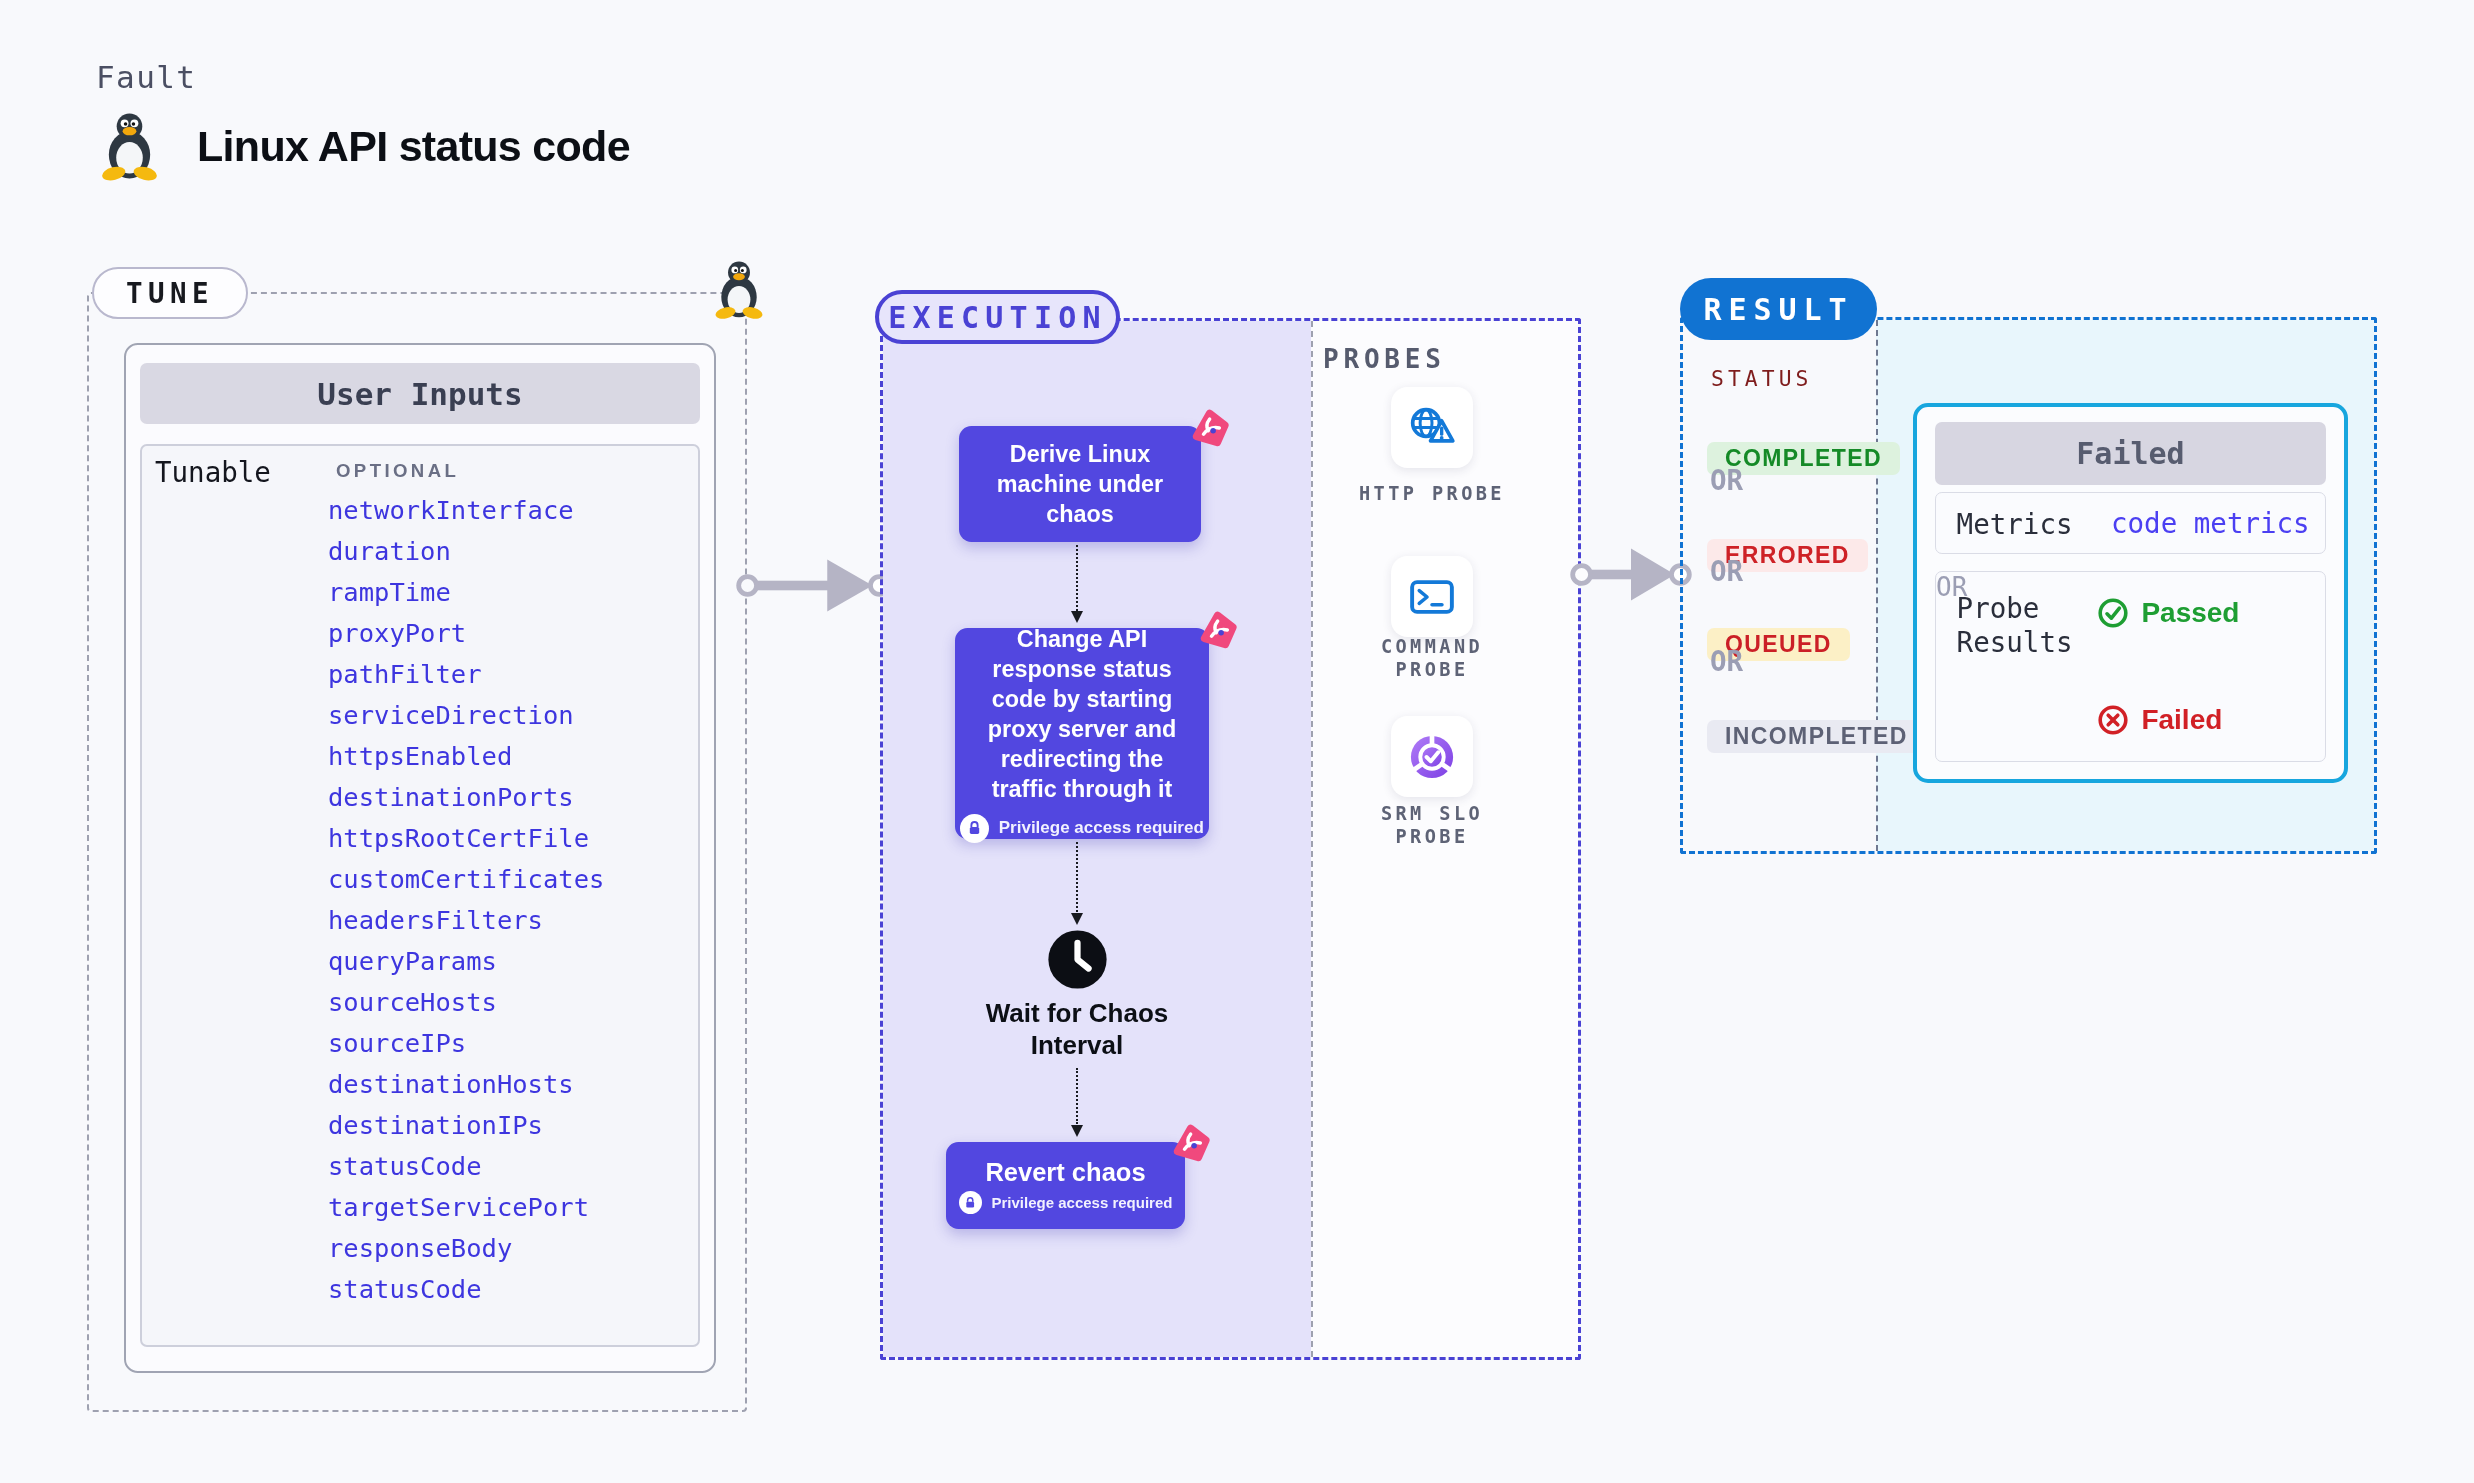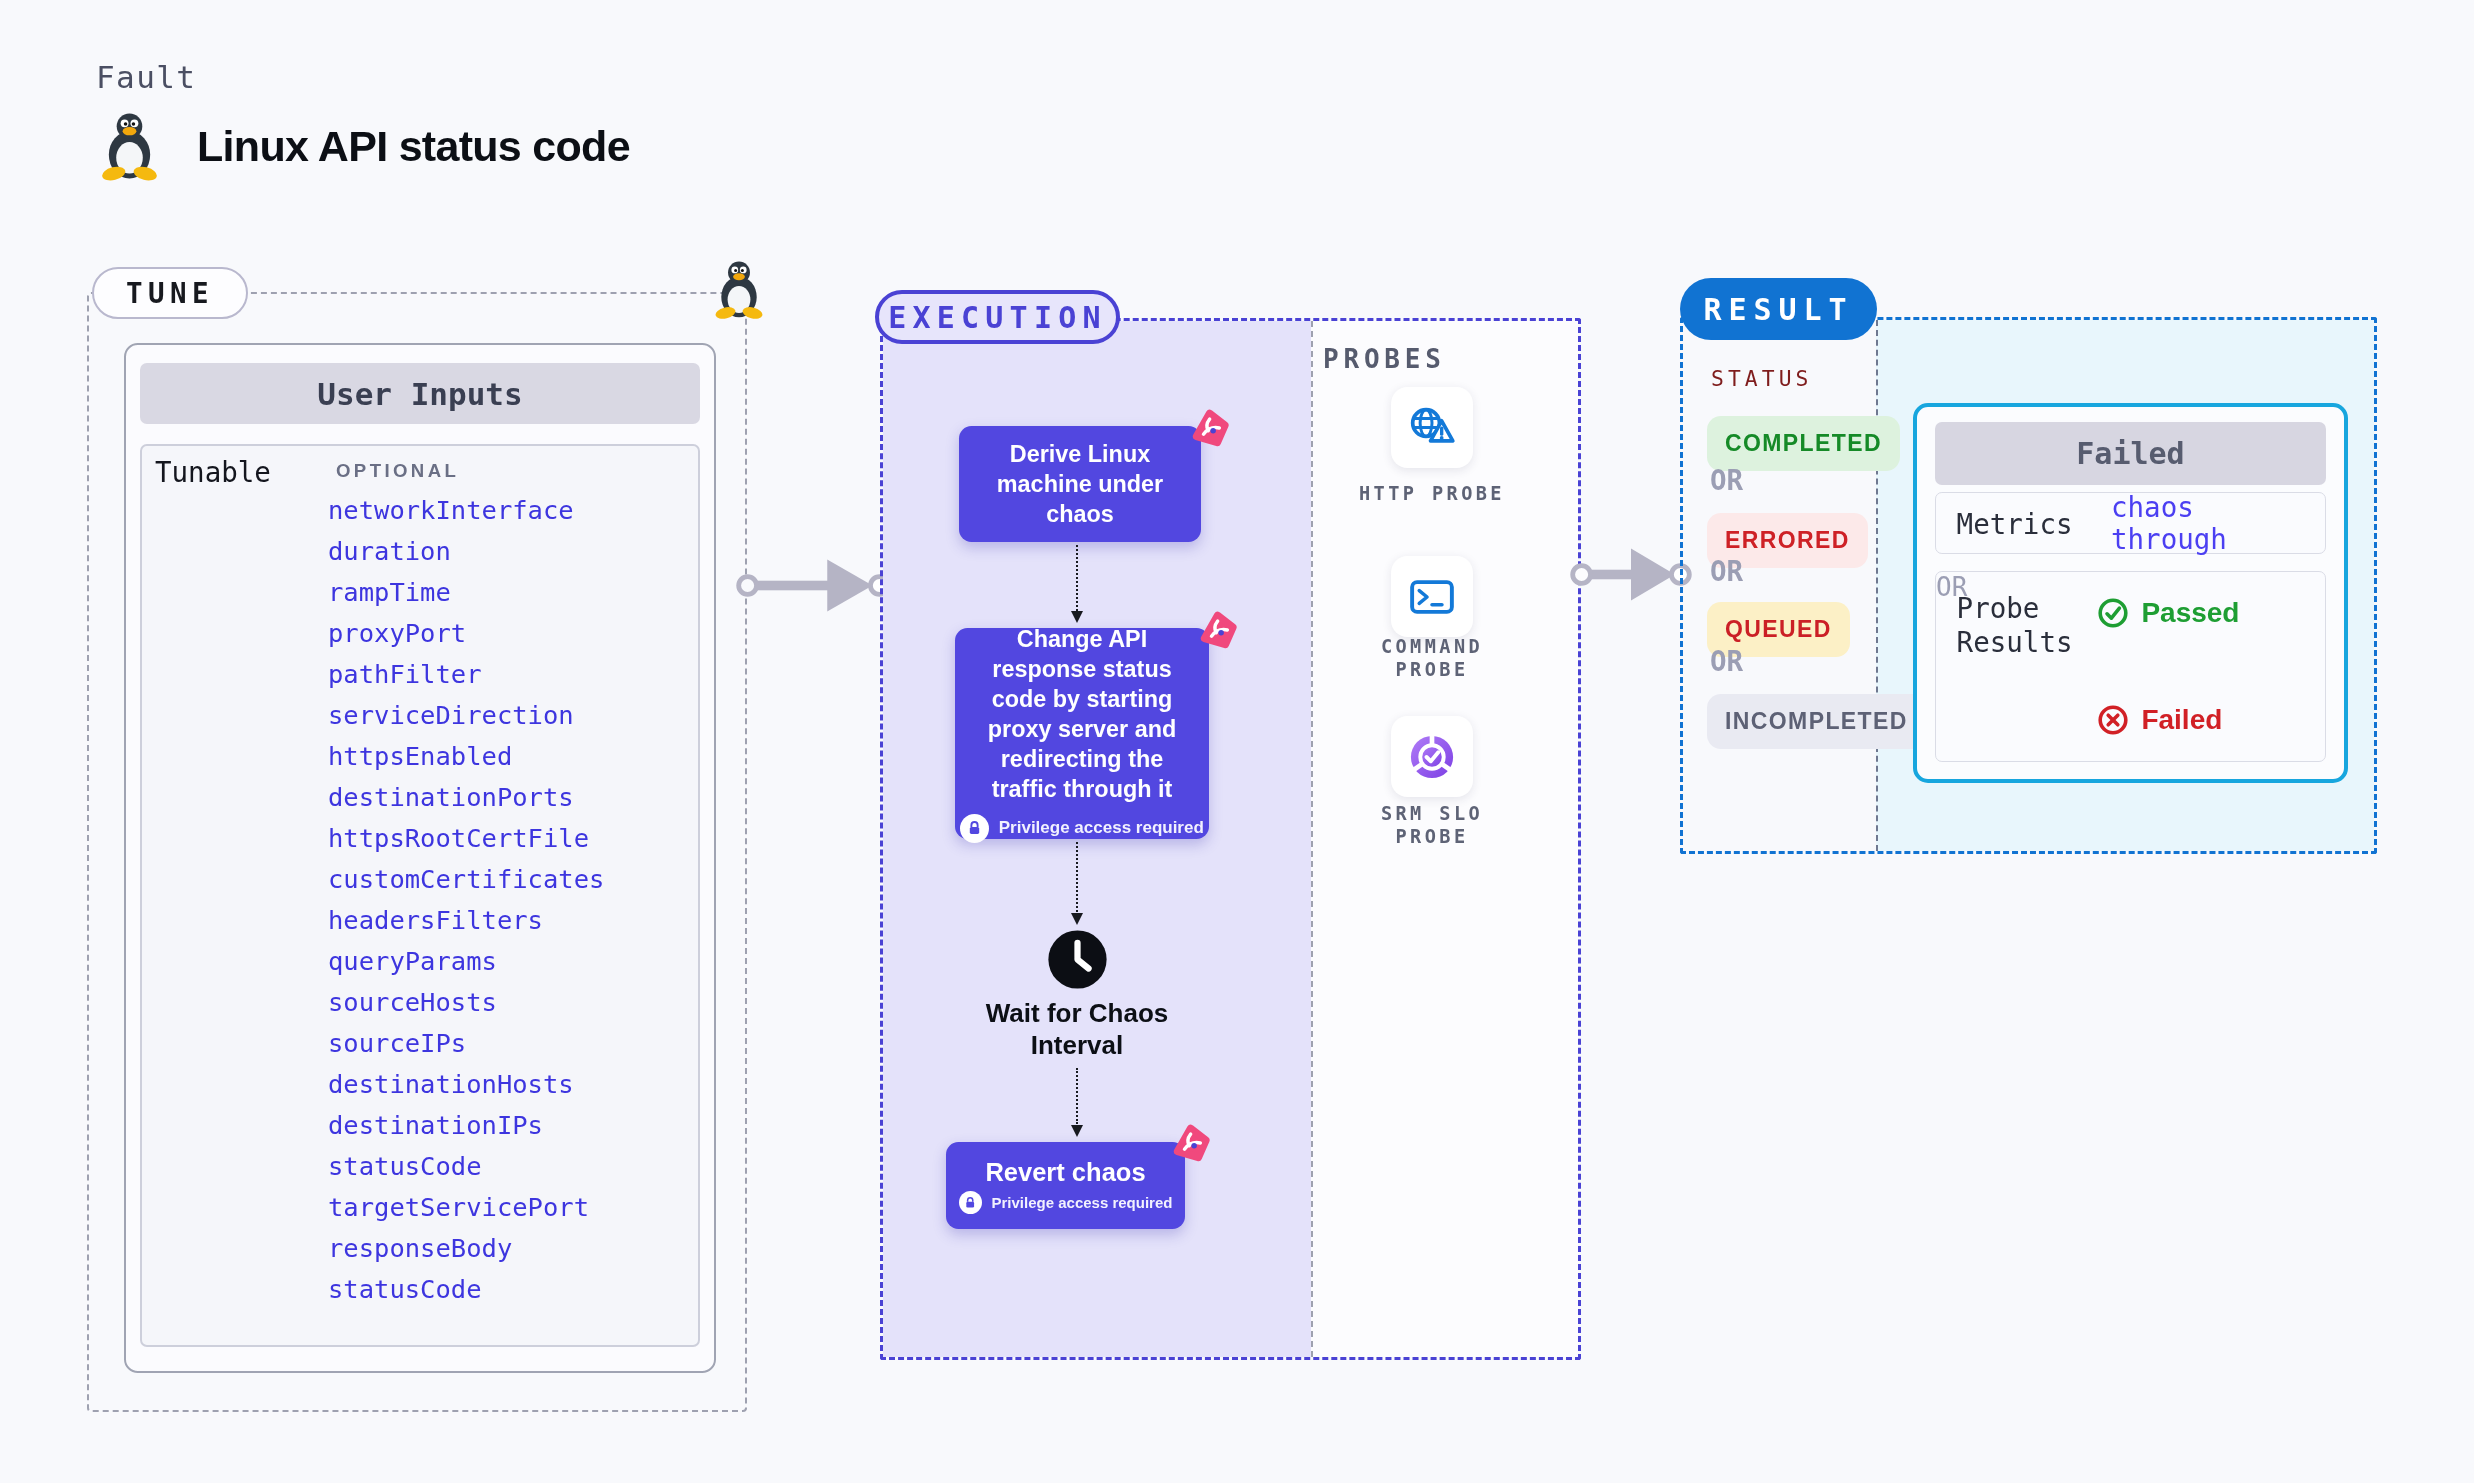--- a/index.html
+++ b/index.html
@@ -53,22 +53,22 @@
     display:flex;align-items:center;justify-content:center;}
   .probe-label{left:1335px;width:194px;text-align:center;font-size:18.6px;line-height:23.4px;font-weight:bold;color:#5E6376;letter-spacing:3.4px;}
   .probe-label.narrow{left:1363px;width:138px;}
 
   
   .result-box{left:1680px;top:317px;width:697px;height:537px;border:3.4px dashed #1173D2;border-radius:2.8px;}
   .result-right{position:absolute;left:193px;top:0;right:0;height:100%;background:#E8F6FC;border-left:2.1px dashed #6F7890;}
   .result-pill{left:1680px;top:278px;width:197px;height:62px;background:#1173D2;border-radius:32px;
     display:flex;align-items:center;justify-content:center;font-size:30px;font-weight:bold;color:#FFFFFF;letter-spacing:6.9px;}
   .status-label{left:1711px;top:366px;font-size:21.3px;font-weight:normal;color:#7f1d1d;letter-spacing:4.1px;}
-  .status-badge{left:1707px;padding:14px 18px;border-radius:14px;font-size:23px;font-weight:bold;letter-spacing:1.4px;
-    font-family:"Liberation Sans",sans-serif;white-space:nowrap;}
+  .status-badge{left:1707px;padding:3px 18px;border-radius:7px;font-size:23px;font-weight:bold;letter-spacing:1.4px;
+    font-family:"Liberation Sans",sans-serif;white-space:nowrap;margin-top:26px;}
   .badge-completed{background:#DDF2DE;color:#158A27;}
   .badge-errored{background:#FCE9E9;color:#CE2126;}
   .badge-queued{background:#FCF0C6;color:#CB1F26;}
   .badge-incompleted{background:#E9EAF2;color:#5D6175;}
   .or-text{left:1710px;font-size:27.5px;font-weight:bold;color:#9B9EB4;}
   .output-card{left:1913px;top:403px;width:435px;height:380px;background:#FBFCFE;border:4.8px solid #17A6DE;border-radius:15px;}
   .output-header{position:absolute;left:18px;top:15px;right:18px;height:63px;background:#D7D6E1;border-radius:6.9px;
     display:flex;align-items:center;justify-content:center;font-size:30px;font-weight:bold;color:#575C6F;}
   .output-row{position:absolute;left:18px;right:18px;background:#FAFBFE;border:1.4px solid #DADCE6;border-radius:6.9px;}
   .metrics-row{top:85px;height:62px;}
@@ -281,21 +281,21 @@
   <div class="abs or-text mono" style="top:555px">OR</div>
   <div class="abs status-badge badge-queued" style="top:602px">QUEUED</div>
   <div class="abs or-text mono" style="top:645px">OR</div>
   <div class="abs status-badge badge-incompleted" style="top:694px">INCOMPLETED</div>
 
   <div class="abs output-card">
     <div class="output-header mono">Failed</div>
 
     <div class="output-row metrics-row">
       <div class="row-label mono" style="top:13.8px">Metrics</div>
-      <div class="metrics-value mono">chaos through</div>
+      <div class="metrics-value mono">code metrics</div>
     </div>
 
     <div class="output-row probe-results-row">
       <div class="row-label mono" style="top:19px;width:145px">Probe Results</div>
       <div class="pr-item pr-passed">
         <svg width="32" height="32" viewBox="0 0 40 40">
           <circle cx="20" cy="20" r="16" fill="none" stroke="#1E9E33" stroke-width="4.5"></circle>
           <path d="M12.5 21 l5.5 5.5 L28 14" fill="none" stroke="#1E9E33" stroke-width="4.5" stroke-linecap="round" stroke-linejoin="round"></path>
         </svg>
         <span>Passed</span>

